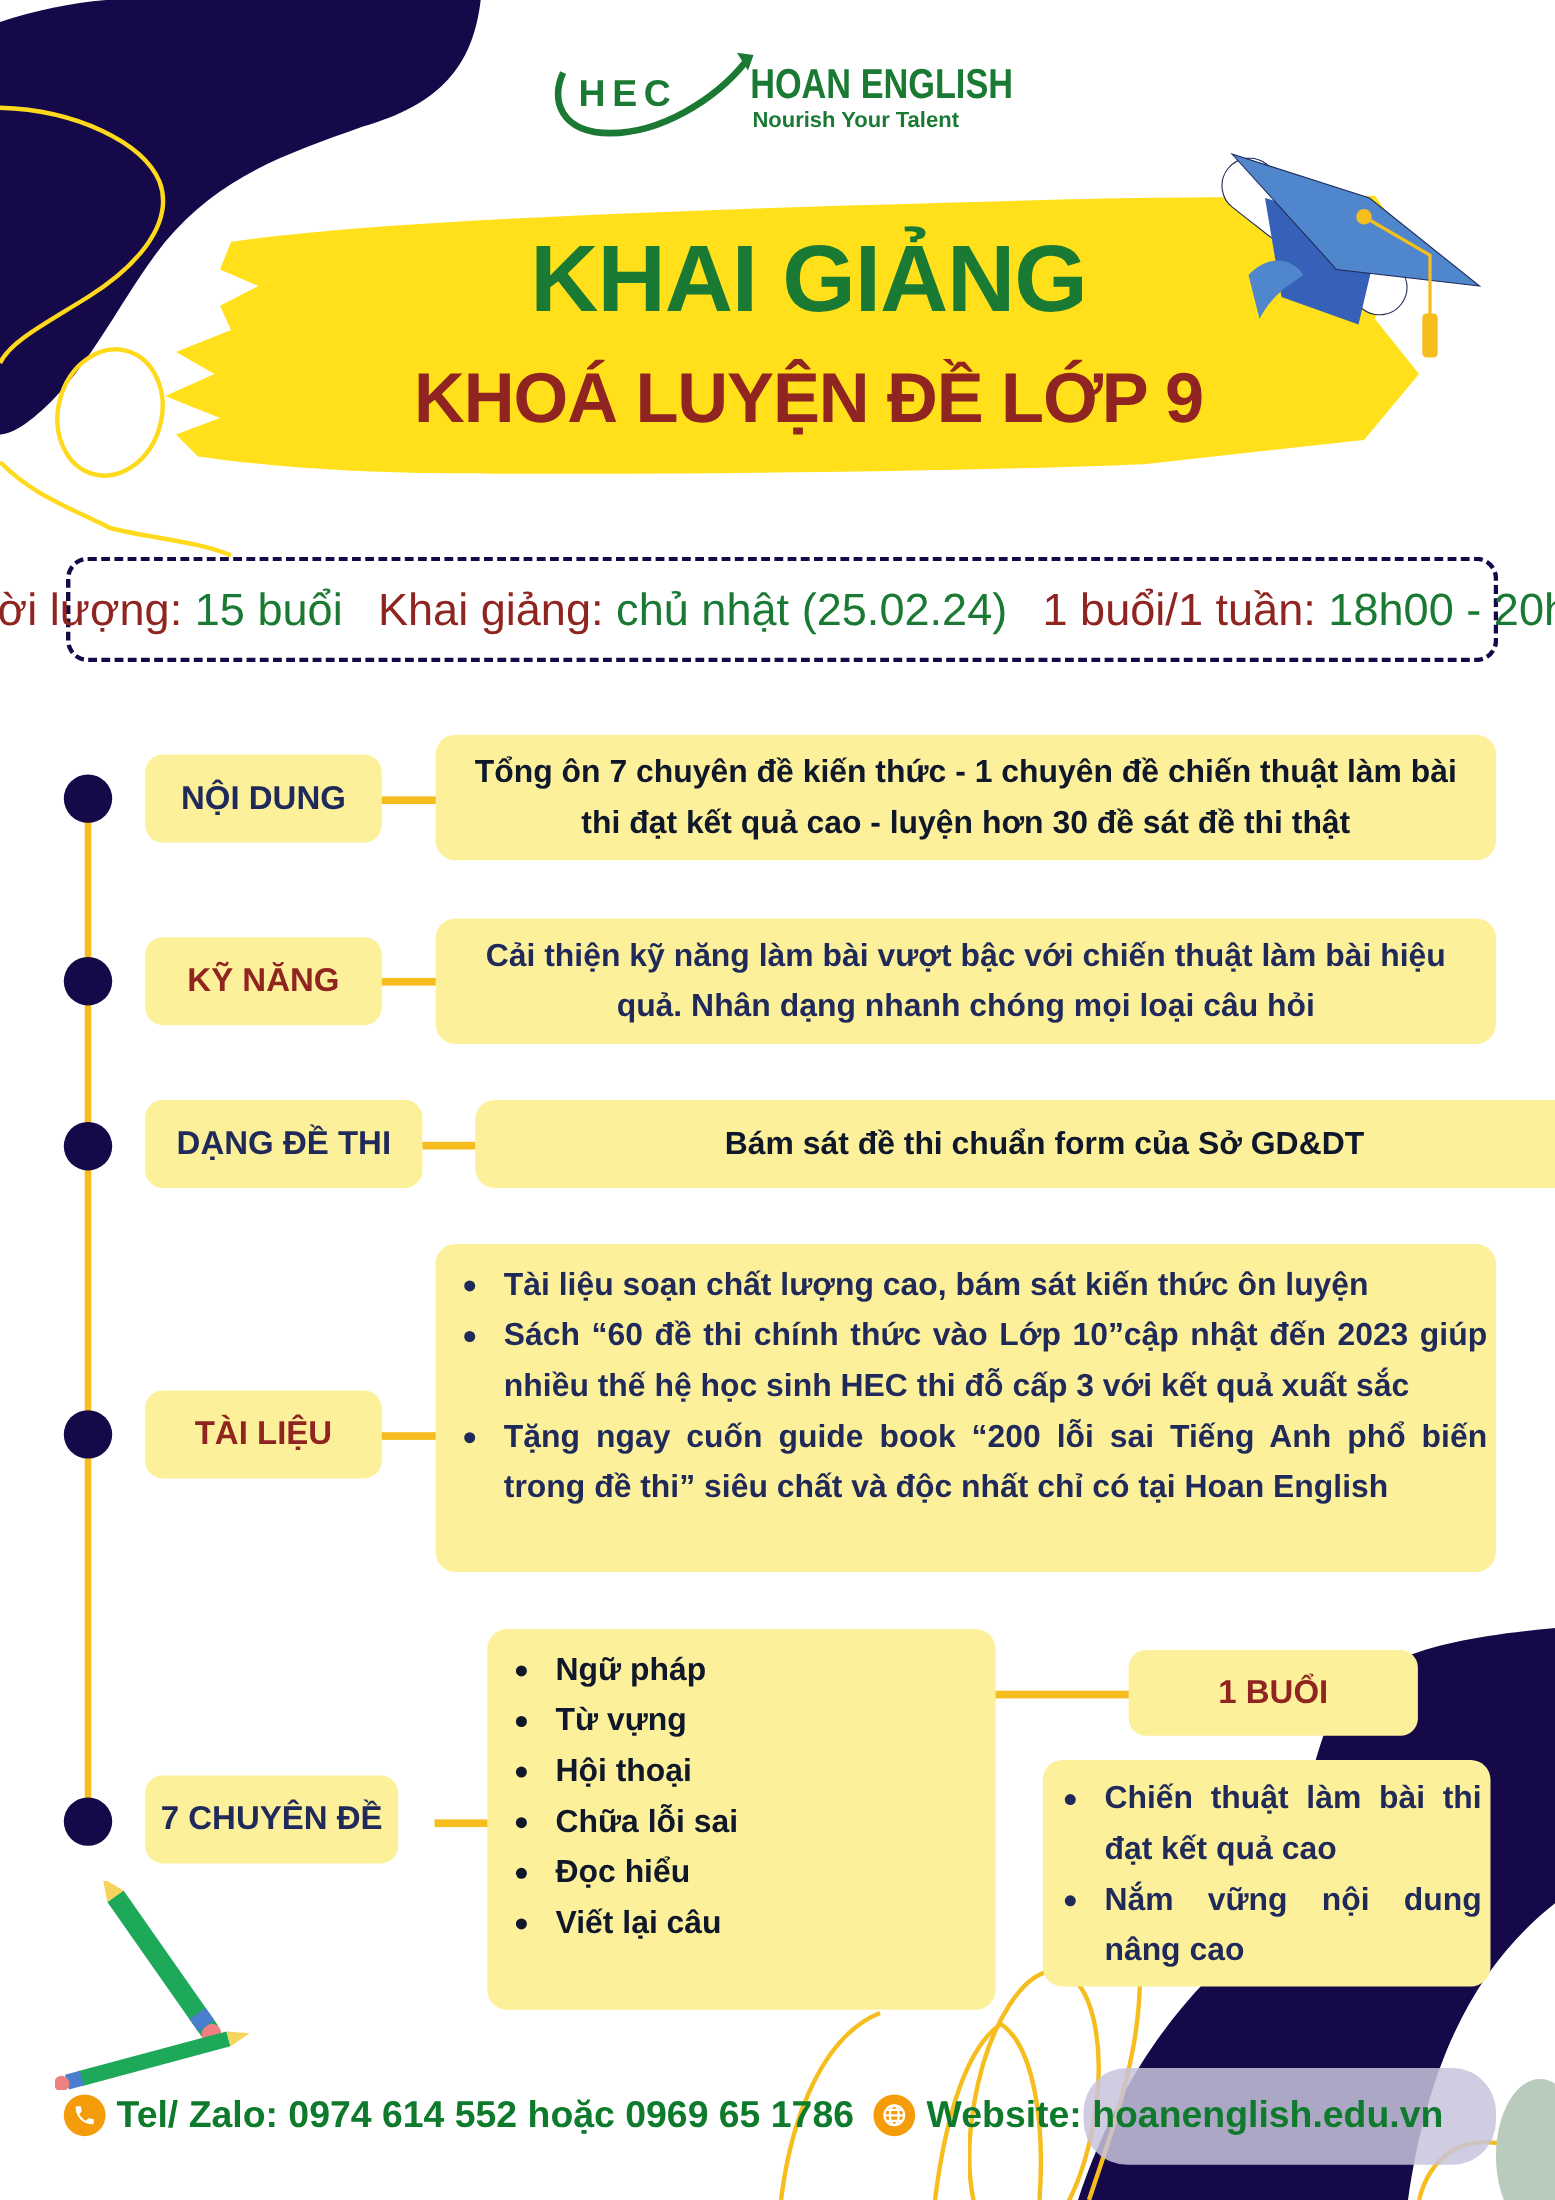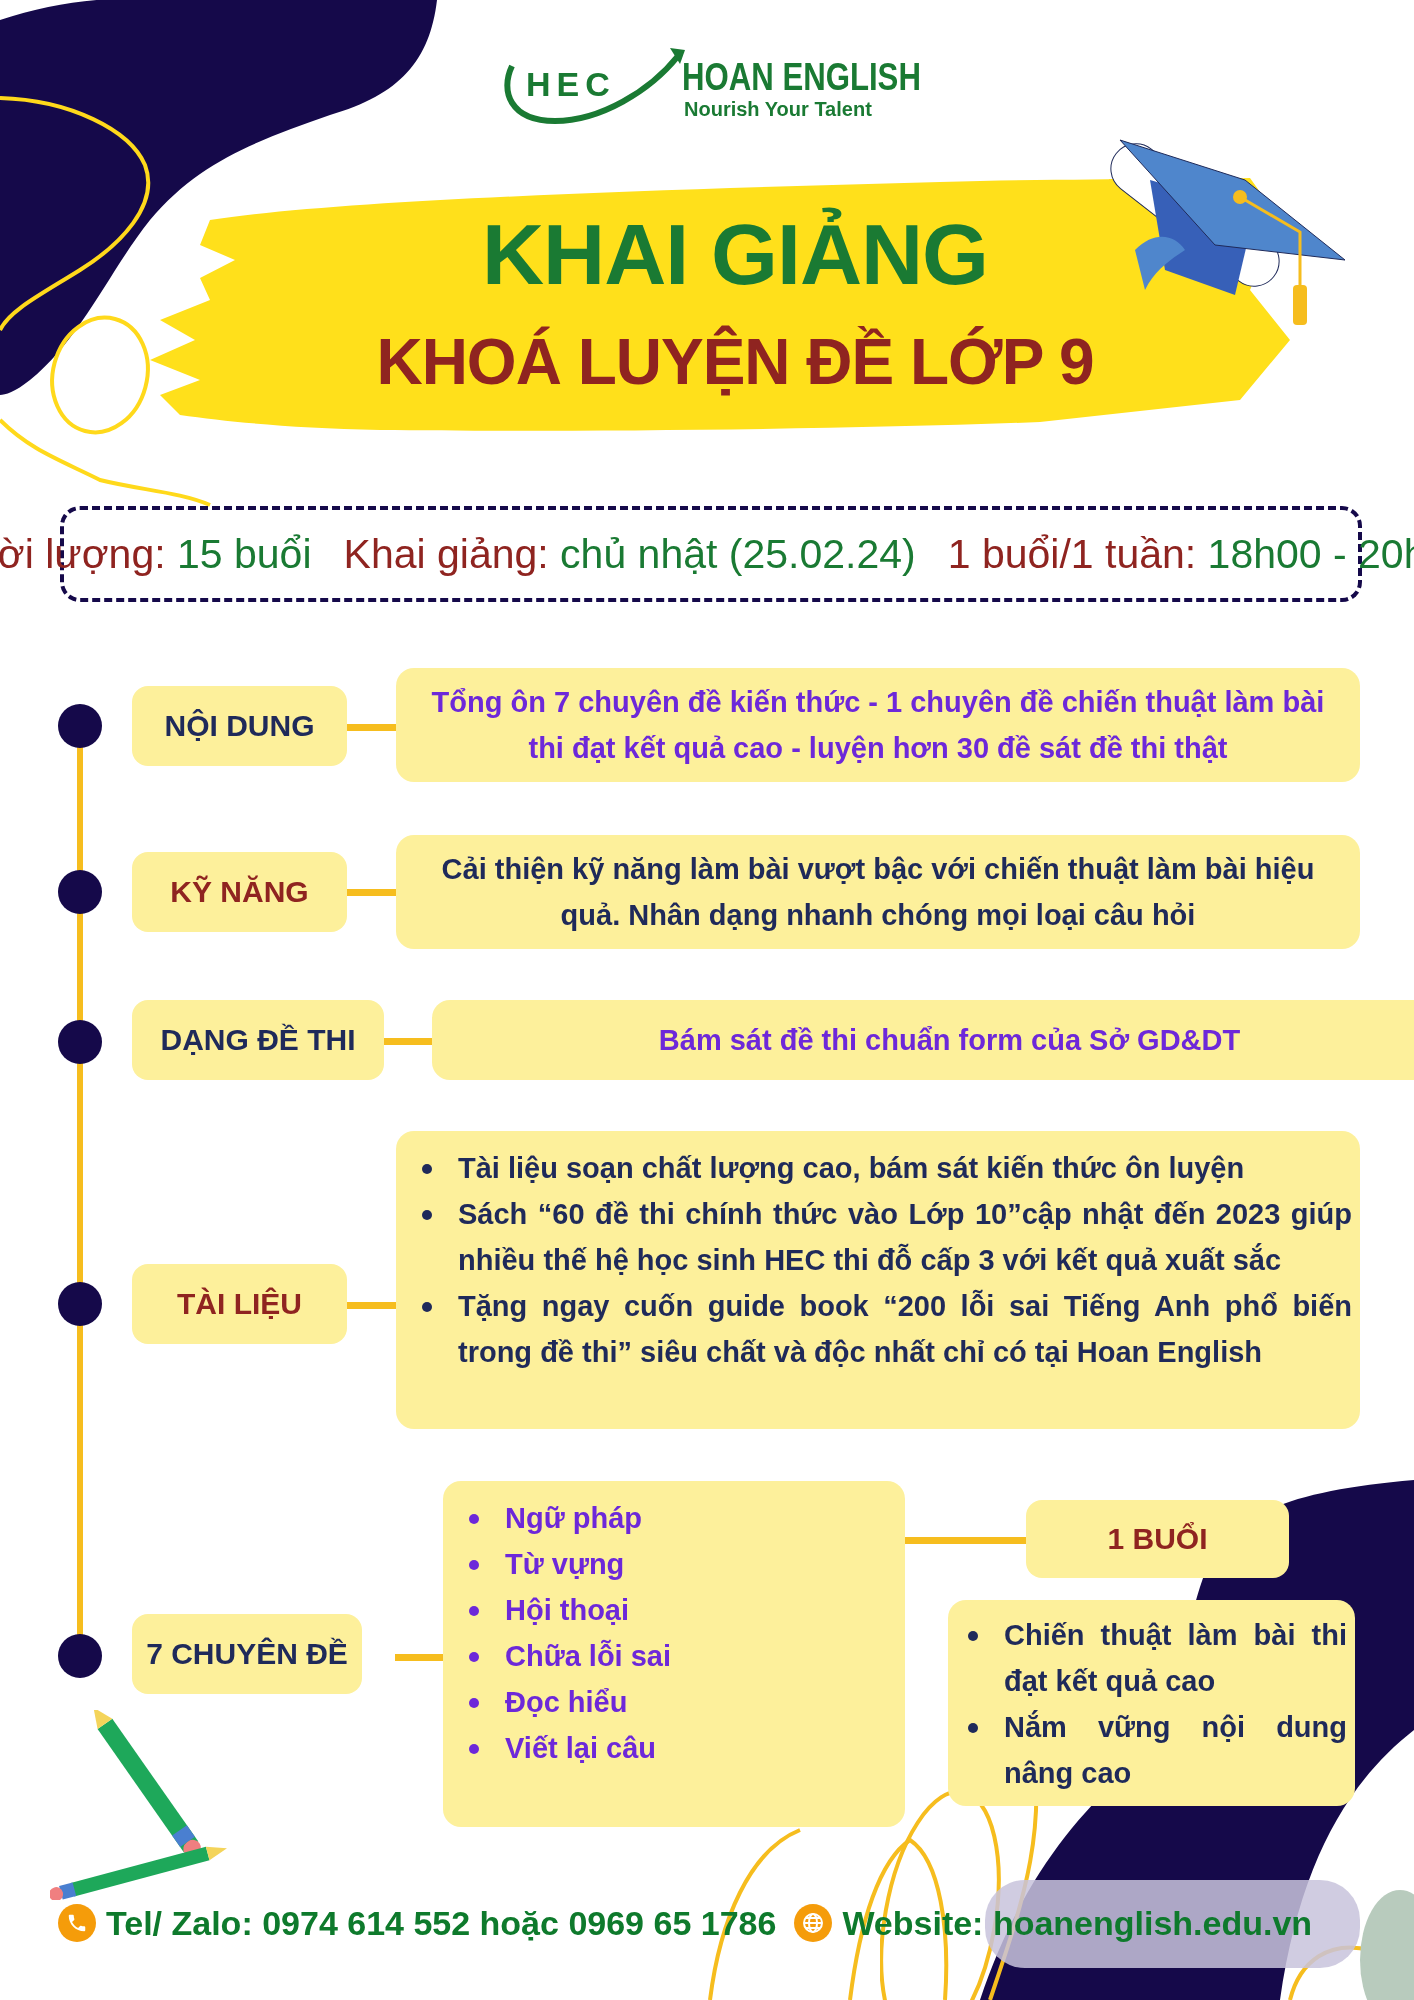--- a/index.html
+++ b/index.html
@@ -20,21 +20,21 @@
   .val-green{color:#1a7a33;}
   
   .tl-line{left:77px;top:728px;width:6px;height:930px;background:#f6bd1e;}
   .dot{width:44px;height:44px;border-radius:50%;background:#15094a;}
   .tag{background:#fdf09b;border-radius:16px;display:flex;align-items:center;justify-content:center;font-weight:700;font-size:30px;box-sizing:border-box;}
   .tag.navy{color:#1f2a5a;}
   .tag.red{color:#8f2420;}
   .conn{height:7px;background:#f6bd1e;}
   .box{background:#fdf09b;border-radius:18px;box-sizing:border-box;font-weight:700;font-size:29px;line-height:46px;}
   .box.center{display:flex;align-items:center;justify-content:center;text-align:center;}
-  .green{color:#6d28d9;}
+  .green{color:#0f172a;}
   .navy{color:#1f2a5a;}
   ul{margin:0;padding:0;list-style:none;}
   li{position:relative;padding-left:48px;}
   li::before{content:"";position:absolute;left:12px;top:19px;width:10px;height:10px;border-radius:50%;background:currentColor;}
   .justify li{text-align:justify;text-align-last:left;}
   
   .footer{left:58px;top:1898px;height:50px;display:flex;align-items:center;font-weight:700;font-size:34px;color:#0e7a2c;white-space:nowrap;}
   .ficon{width:38px;height:38px;border-radius:50%;background:#f59c0a;display:flex;align-items:center;justify-content:center;margin-right:10px;}
 </style>
 </head>

